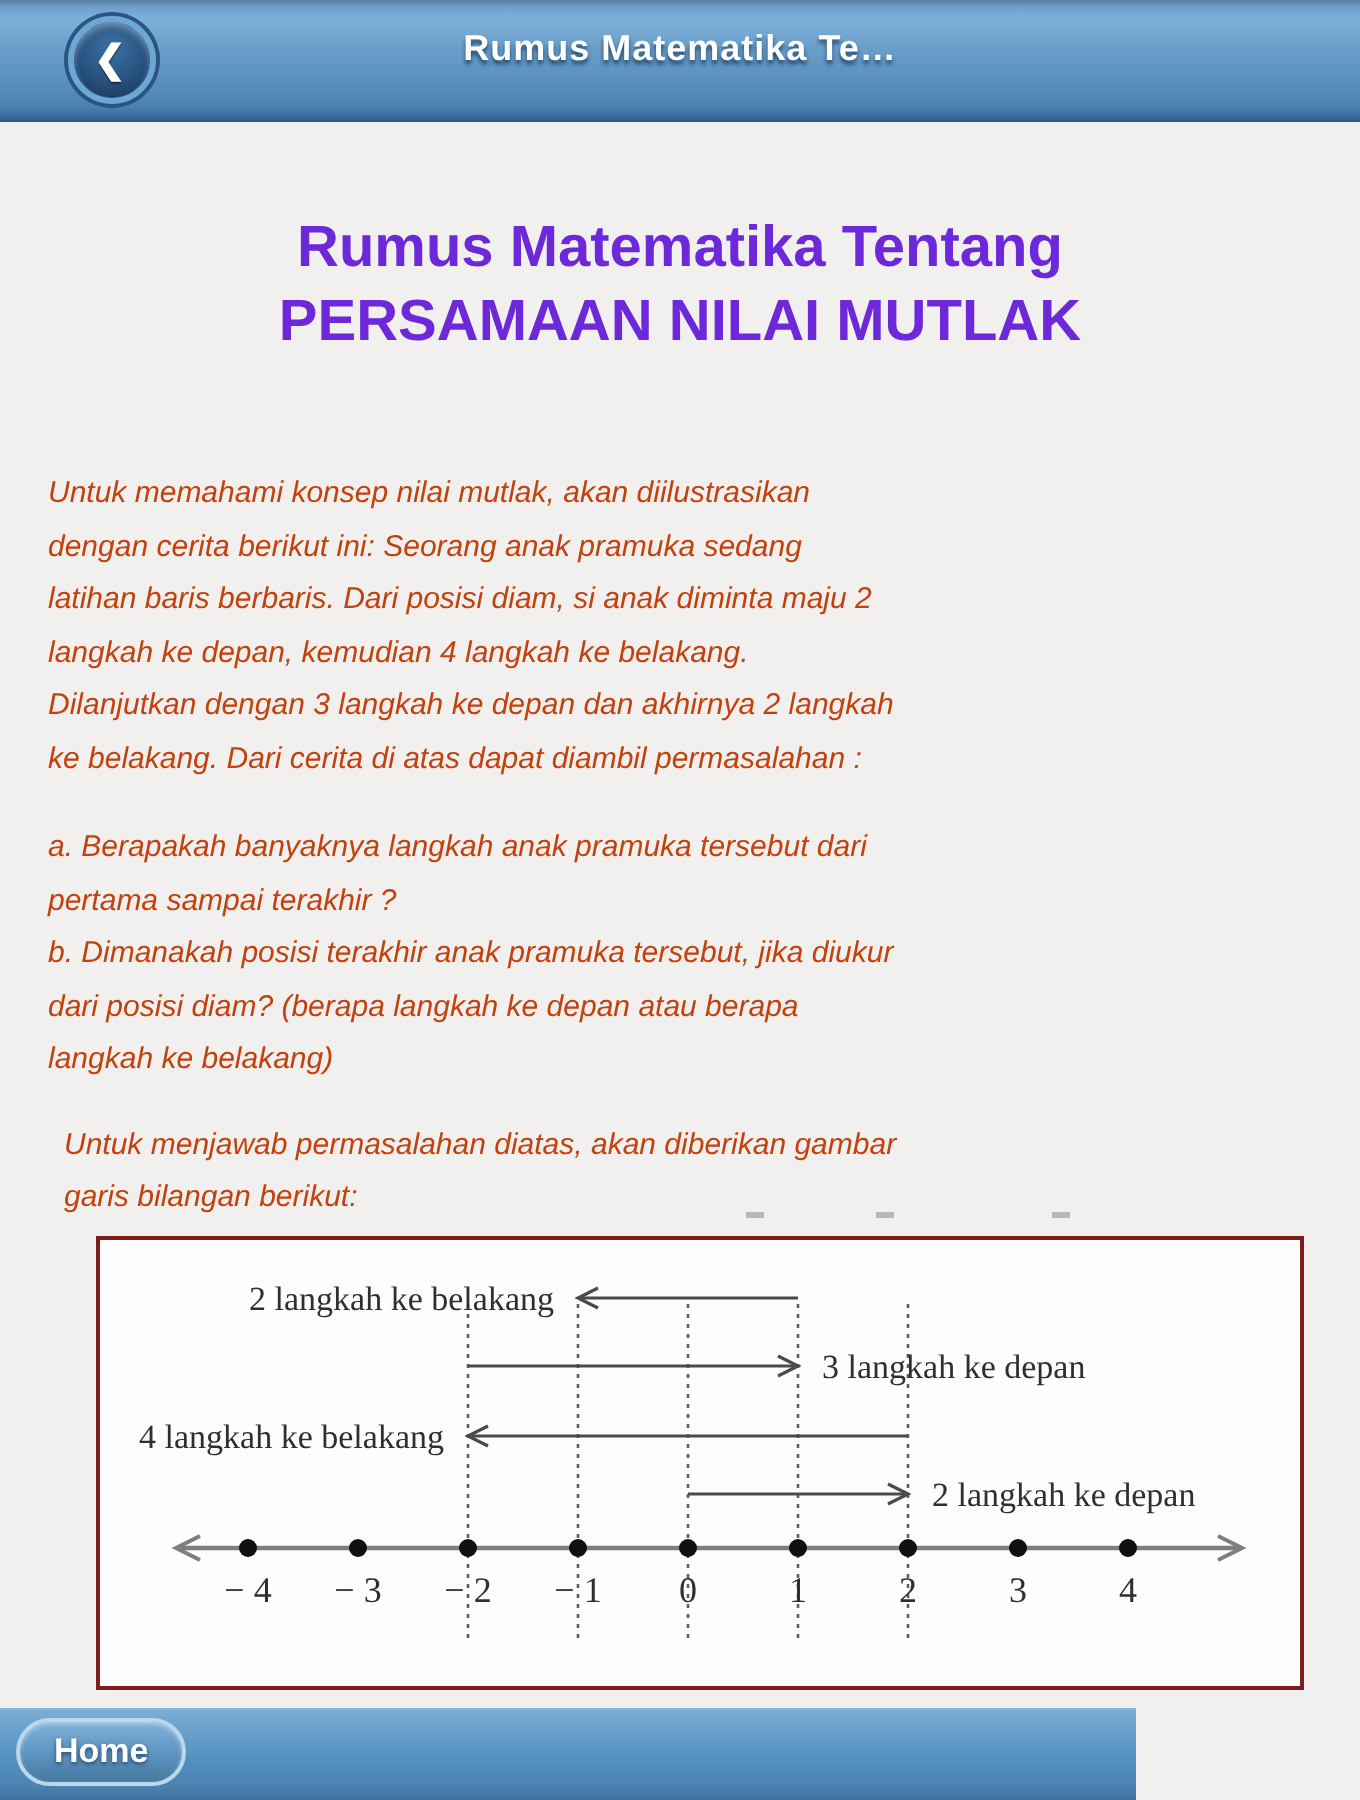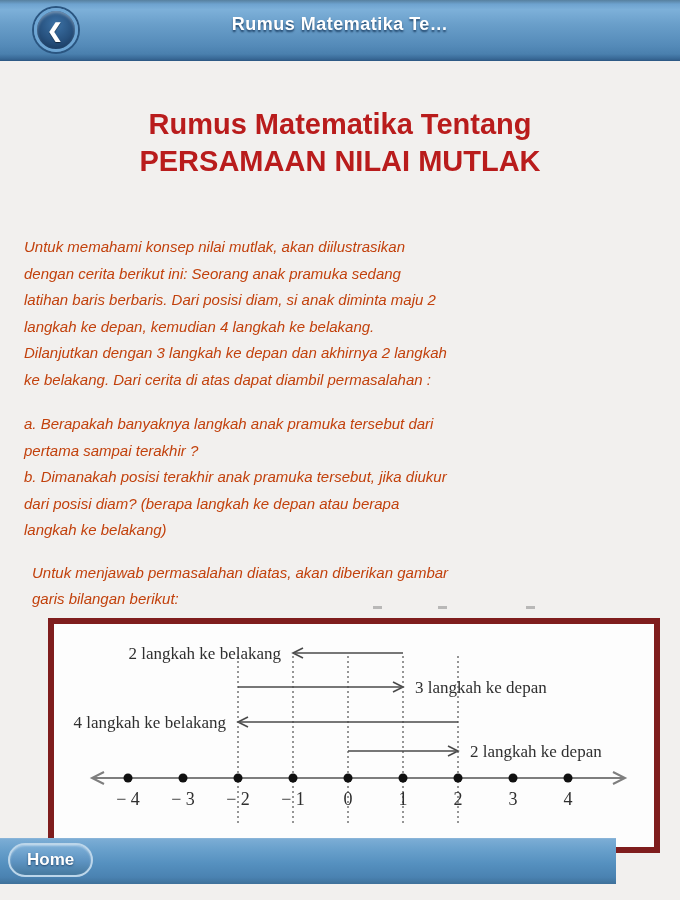--- a/index.html
+++ b/index.html
@@ -25,47 +25,47 @@
   .bar-title{
     position:absolute;top:14px;left:90px;right:90px;text-align:center;
     color:#ffffff;font-size:18px;font-weight:bold;letter-spacing:.5px;
     text-shadow:0 2px 2px rgba(10,40,75,.75);
     white-space:nowrap;overflow:hidden;
   }
   
   .content{position:absolute;top:60px;left:0;width:680px;bottom:45px;}
   h1.page-title{
     margin:46px 10px 0;text-align:center;white-space:pre-line;
-    font-size:29px;line-height:37px;font-weight:bold;color:#b91c1c;
+    font-size:29px;line-height:37px;font-weight:bold;color:#6d28d9;
   }
   p.body-par{
     margin:0 18px 0 24px;white-space:pre-line;
     font-size:15px;line-height:26.5px;color:#c2410c;font-style:italic;
   }
   p.par-intro{margin-top:54px;}
   p.par-questions{margin-top:18px;}
   p.par-lead{margin-top:16px;margin-left:32px;}
   
   .diagram-box{
     margin:5px 0 0 48px;width:600px;height:223px;
-    background:#fdfdfd;border:6px solid #7f1d1d;box-sizing:content-box;
+    background:#fdfdfd;border:2px solid #7f1d1d;box-sizing:content-box;
   }
   .diagram-box svg{display:block;}
   .dash{stroke:#5f5f5f;stroke-width:1.3;stroke-dasharray:2 3;fill:none;}
   .mv{stroke:#4a4a4a;stroke-width:1.5;}
   .head{stroke:#4a4a4a;stroke-width:1.6;fill:none;}
   .axis{stroke:#7e7e7e;stroke-width:2.2;}
   .axishead{stroke:#7e7e7e;stroke-width:2;fill:none;}
   .dot{fill:#101010;}
   .lbl{font:17px "Liberation Serif",serif;fill:#2f2f2f;}
   .tick{font:18px "Liberation Serif",serif;fill:#2f2f2f;}
   .artifact-dash{position:absolute;width:9px;height:3px;background:#9a9a9a;opacity:.65;}
   
   .bottombar{
-    position:absolute;left:0;bottom:16px;width:616px;height:45px;
+    position:absolute;left:0;bottom:0;width:568px;height:45px;
     background:linear-gradient(180deg,#7cadd5 0%,#6ba2cd 20%,#5590bf 55%,#4a82b1 85%,#3e7099 100%);
     border-top:1px solid #89b4d8;
     text-decoration:underline;
   }
   .home-btn{
     position:absolute;left:8px;top:4px;height:34px;padding:0 17px;
     border-radius:17px;border:2px solid #bcd6ea;
     background:linear-gradient(180deg,#7fb1d9 0%,#5d93c1 55%,#46799f 100%);
     color:#fff;font-family:"Liberation Sans",sans-serif;font-size:17px;font-weight:bold;
     text-shadow:0 1px 2px rgba(10,40,75,.7);cursor:pointer;

